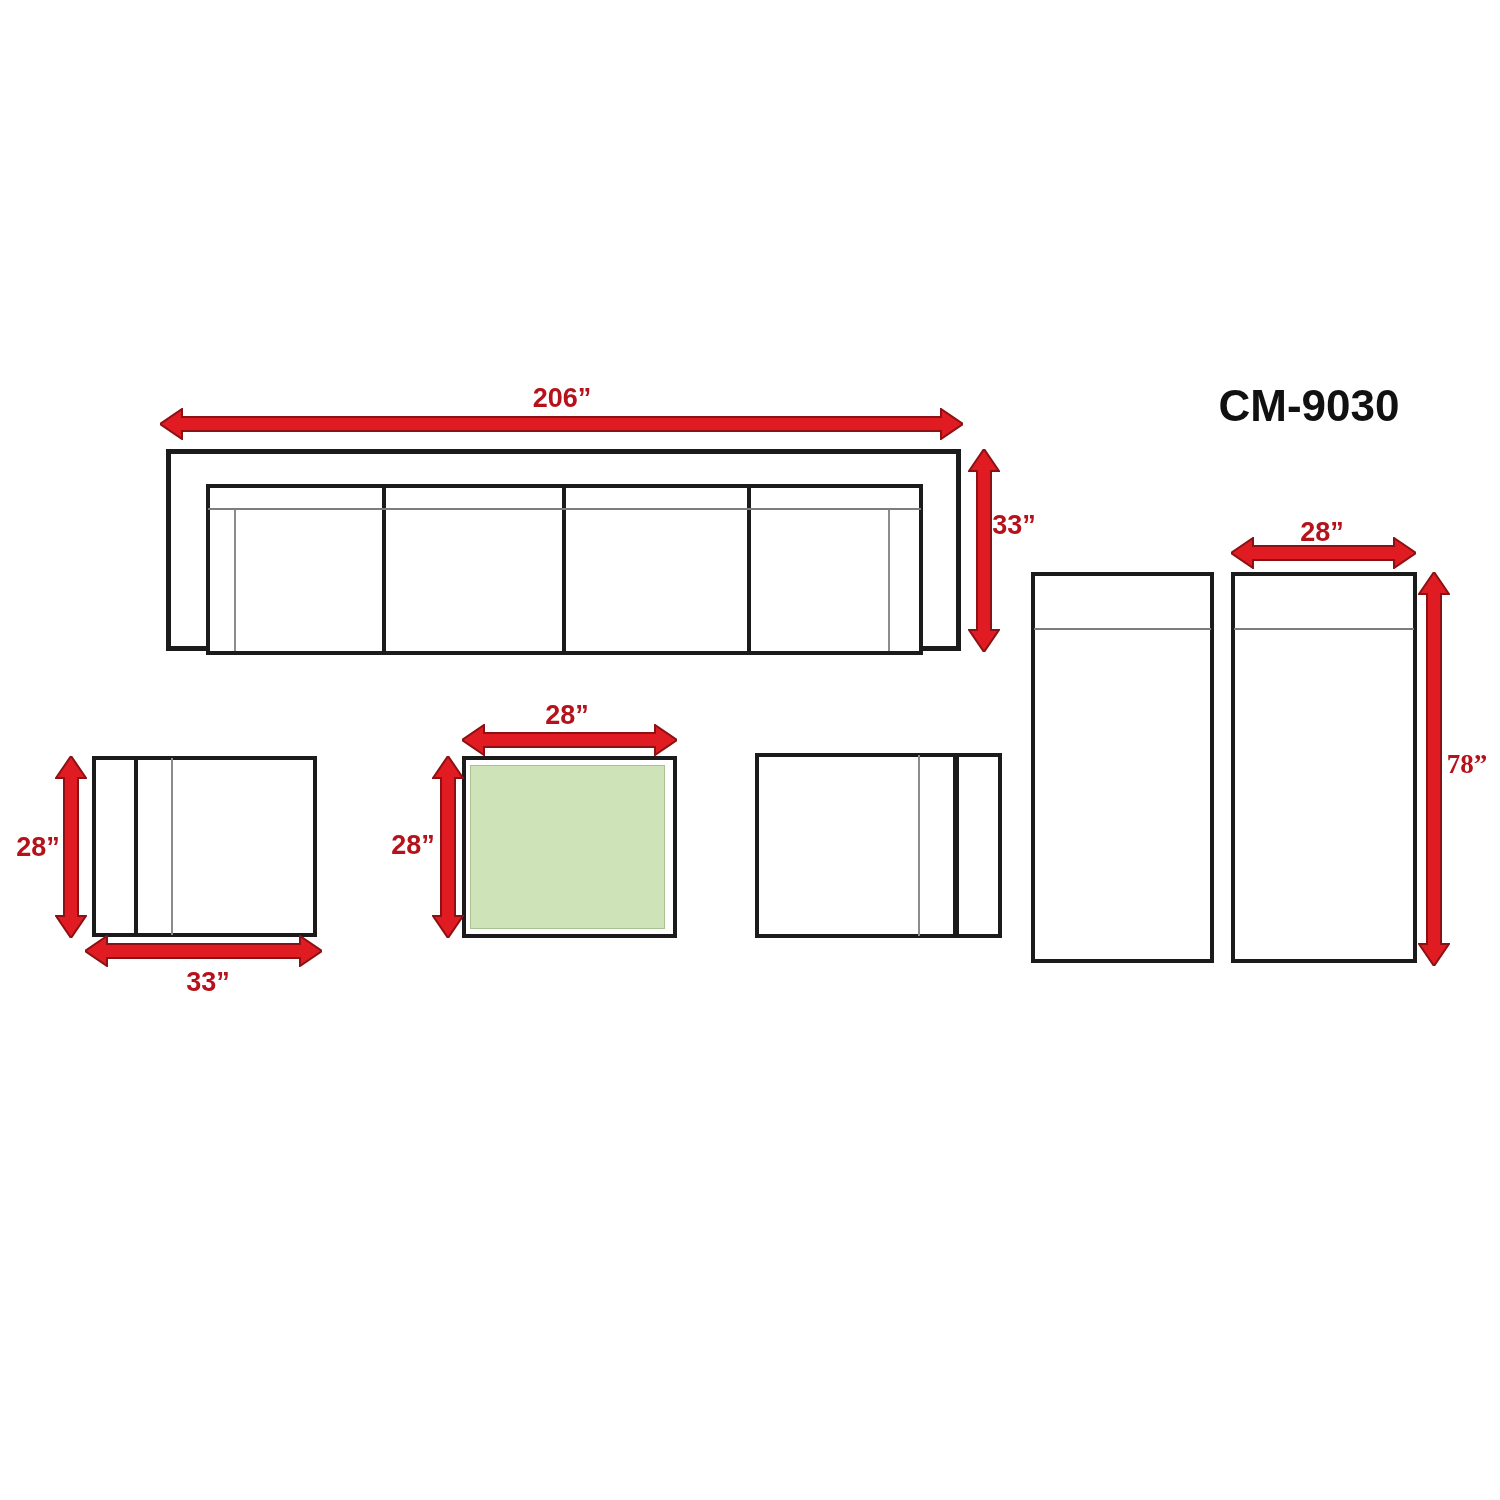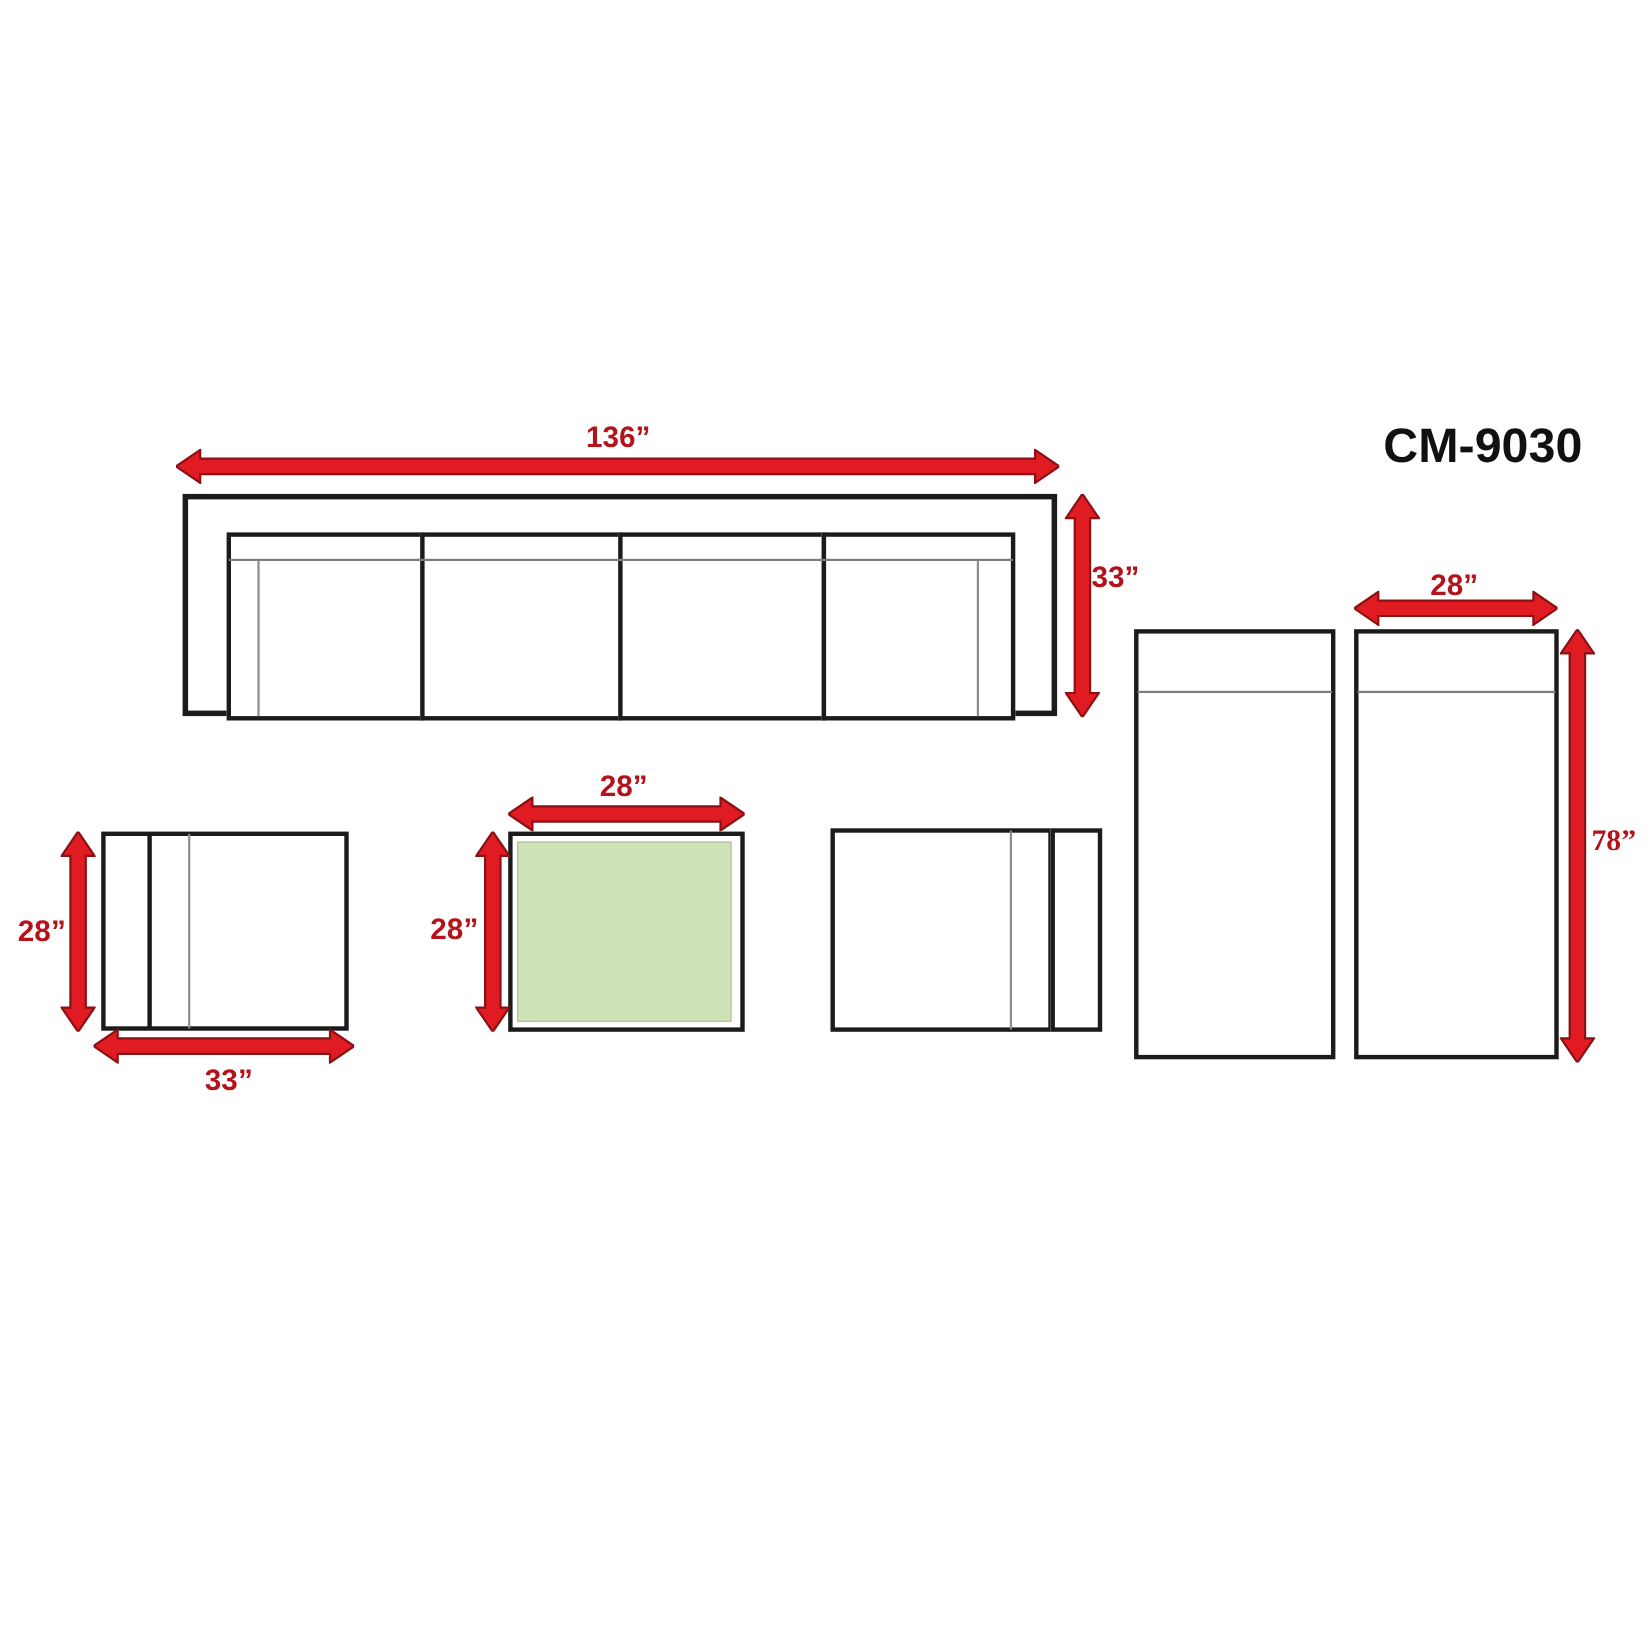--- a/index.html
+++ b/index.html
@@ -36,28 +36,28 @@
   <div class="rect" style="left:562px;top:484px;width:189px;height:171px;"></div>
   <div class="rect" style="left:747px;top:484px;width:176px;height:171px;"></div>
 
   <div class="hline" style="left:208px;top:508px;width:713px;"></div>
   <div class="vline" style="left:234px;top:510px;height:141px;"></div>
   <div class="vline" style="left:888px;top:510px;height:141px;"></div>
 
   <svg class="arrow" style="left:160px;top:408px;" width="803" height="32" viewBox="0 0 803 32">
     <polygon points="0,16 22,1 22,9 781,9 781,1 803,16 781,31 781,23 22,23 22,31"></polygon>
   </svg>
-  <span class="dim" style="left:562px;top:398px;">136”</span>
+  <span class="dim" style="left:562px;top:398px;">206”</span>
 
   <svg class="arrow" style="left:968px;top:449px;" width="32" height="203" viewBox="0 0 32 203">
     <polygon points="16,0 31,22 23,22 23,181 31,181 16,203 1,181 9,181 9,22 1,22"></polygon>
   </svg>
   <span class="dim" style="left:1014px;top:525px;">33”</span>
 
-  <span class="title" style="left:1348px;top:406px;">CM-9030</span>
+  <span class="title" style="left:1309px;top:406px;">CM-9030</span>
 
   <div class="rect" style="left:92px;top:756px;width:225px;height:181px;"></div>
   <div class="vline thick" style="left:134px;top:758px;height:177px;"></div>
   <div class="vline" style="left:171px;top:758px;height:177px;"></div>
 
   <svg class="arrow" style="left:55px;top:756px;" width="32" height="182" viewBox="0 0 32 182">
     <polygon points="16,0 31,22 23,22 23,160 31,160 16,182 1,160 9,160 9,22 1,22"></polygon>
   </svg>
   <span class="dim" style="left:38px;top:847px;">28”</span>
 

